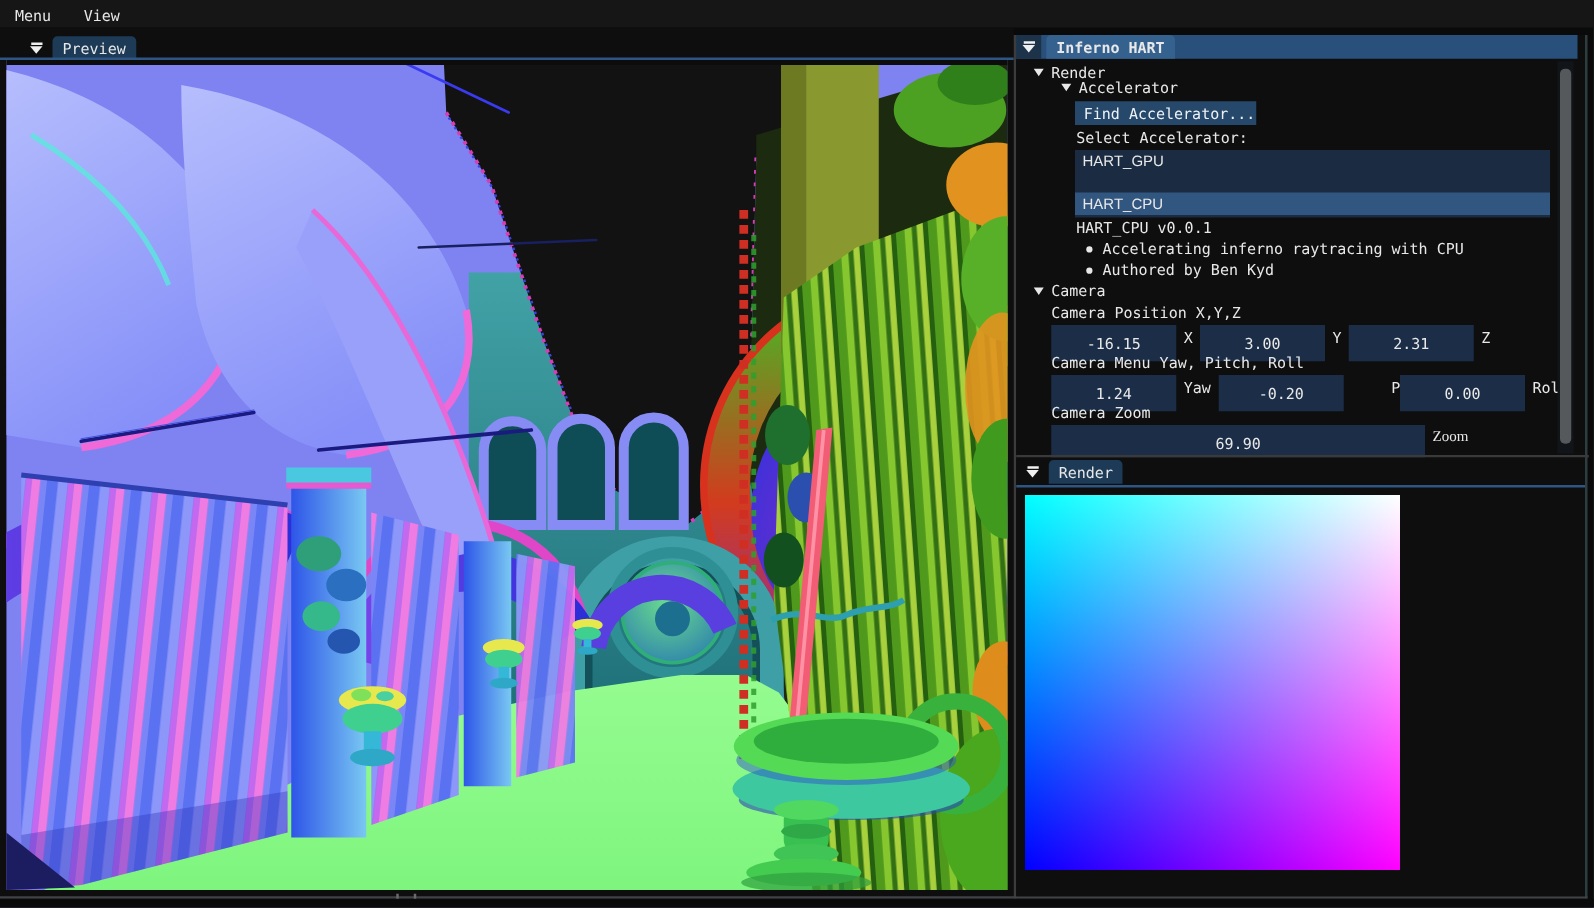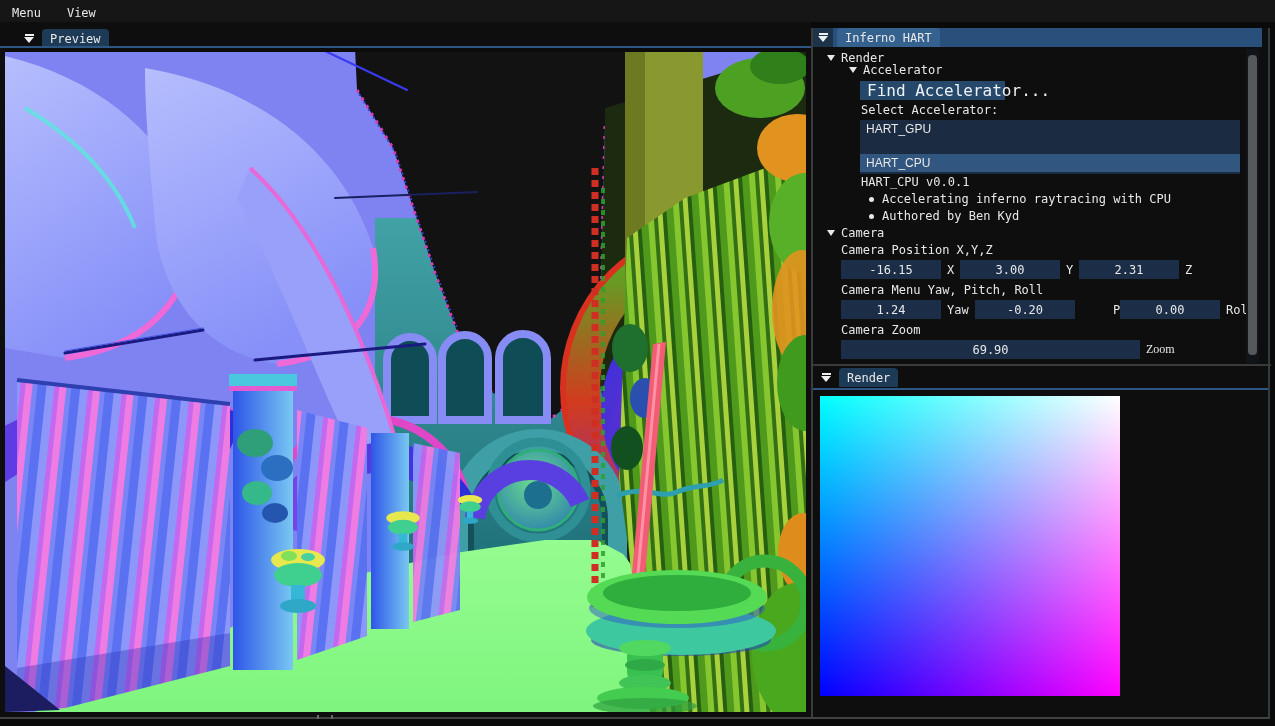--- a/index.html
+++ b/index.html
@@ -17,35 +17,35 @@
   .collapse-btn .bar { width:9px; height:2px; background:#f0f0f0; }
   .collapse-btn .tri { width:0; height:0; border-left:5px solid transparent;
                        border-right:5px solid transparent; border-top:6px solid #f0f0f0; }
   .tab { height:19px; display:flex; align-items:center; padding:0 8px;
          font-size:12px; border-radius:4px 4px 0 0; margin-left:4px; white-space:pre; }
   .tab.unfocused { background:#1d3b57; }
   .tab.focused   { background:#35618f; }
   .tab-underline { position:absolute; height:2px; background:#2d5684; }
   
   #inspector-strip { position:absolute; left:813px; top:28px; width:449px; height:19px;
-                     background:#29507a; display:flex; align-items:flex-end; }
+                     background:#29507a; display:flex; align-items:flex-end;font-weight:bold; }
   #inspector-collapse-cell { width:20px; height:19px; background:#1d3349;
                              display:flex; align-items:center; justify-content:center; }
   .row { position:absolute; font-size:12px; white-space:pre; display:flex; align-items:center; }
   .tri-down { width:0; height:0; border-left:4px solid transparent;
               border-right:4px solid transparent; border-top:6px solid #e8e8e8;
               margin-right:6px; }
-  .imgui-btn { position:absolute; background:#26486b; font-size:16px; color:#eef2f6;
+  .imgui-btn { position:absolute; background:#26486b; font-size:12px; color:#eef2f6;
                display:flex; align-items:center; padding:0 7px; white-space:pre; }
   #accel-list { position:absolute; left:860px; top:120px; width:380px; height:54px;
                 background:#1b2b42; font-family:"Liberation Sans", sans-serif; font-size:12px; }
   .list-row { height:18px; display:flex; align-items:center; padding-left:6px; }
   .list-row.selected { background:#31567f;margin-top:16px; }
   .bullet-dot { width:5px; height:5px; border-radius:50%; background:#e8e8e8; margin-right:8px; }
-  .field { position:absolute; height:19px; background:#1c2e47; display:flex;
+  .field { position:absolute; height:29px; background:#1c2e47; display:flex;
            align-items:center; justify-content:center; font-size:12px; }
   .field-label { position:absolute; height:19px; display:flex; align-items:center; font-size:12px; }
   #hart-scrollbar-track { position:absolute; left:1246px; top:49px; width:13px; height:314px;
                           background:#111418; }
   #hart-scrollbar-handle { position:absolute; left:2px; top:6px; width:9px; height:300px;
                            background:#55595c; border-radius:4px; }
   
   #gradient-square { position:absolute; left:820px; top:396px; width:300px; height:300px;
                      background:linear-gradient(to bottom, #00ffff, #0000ff); }
   #gradient-square .red-overlay { width:100%; height:100%;

